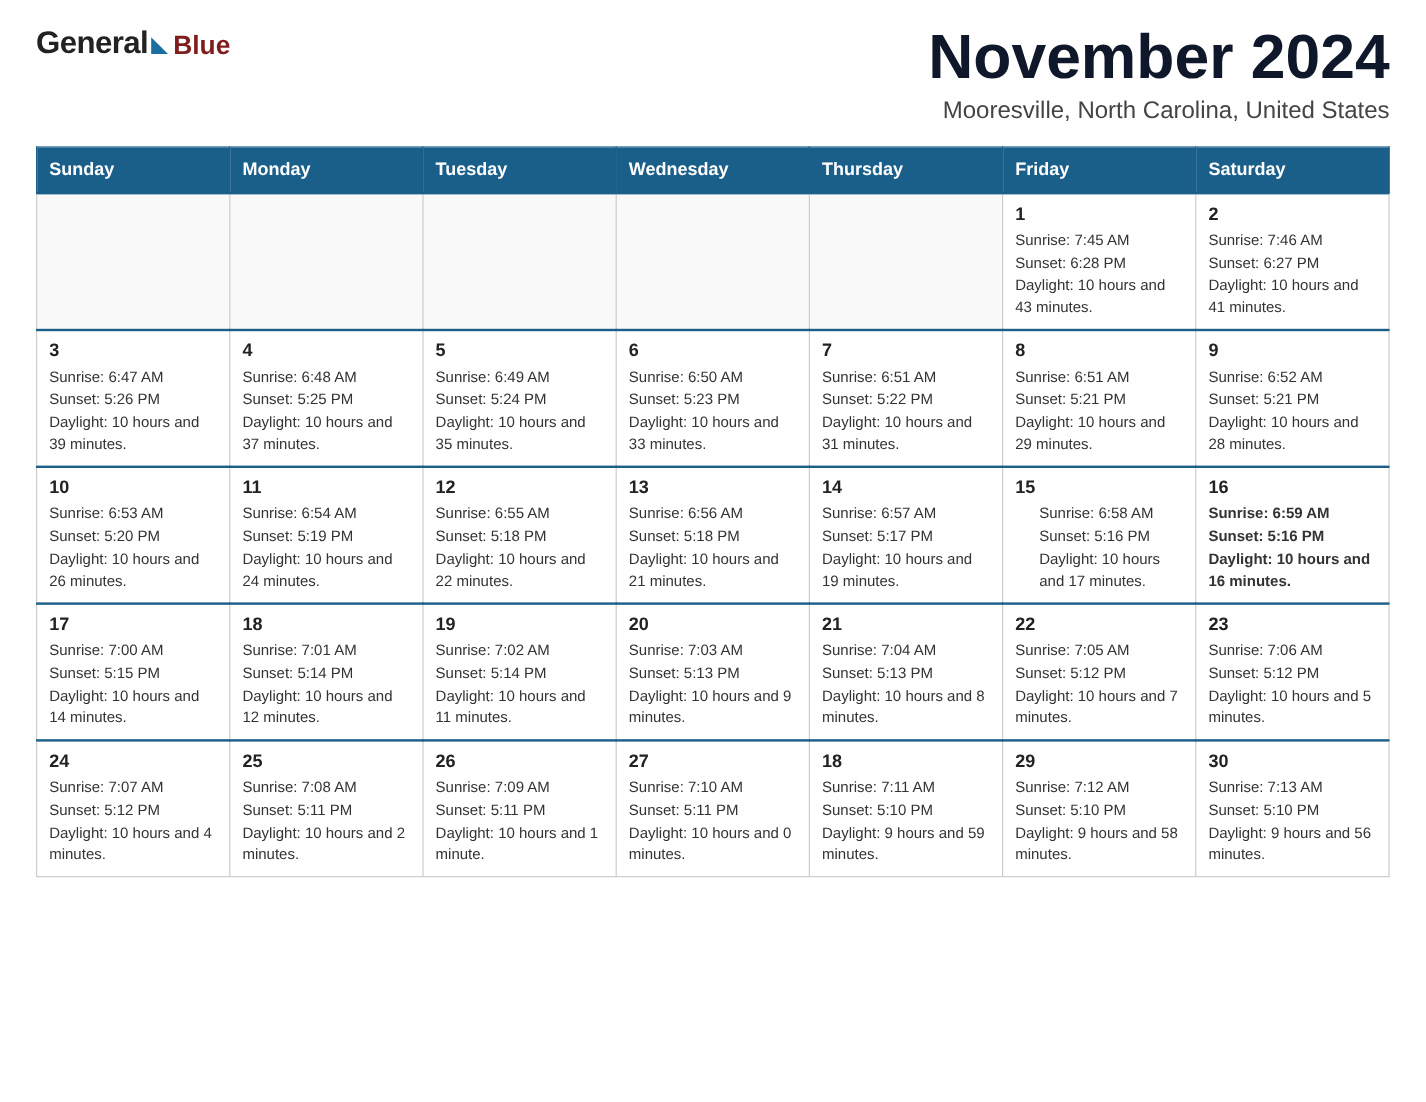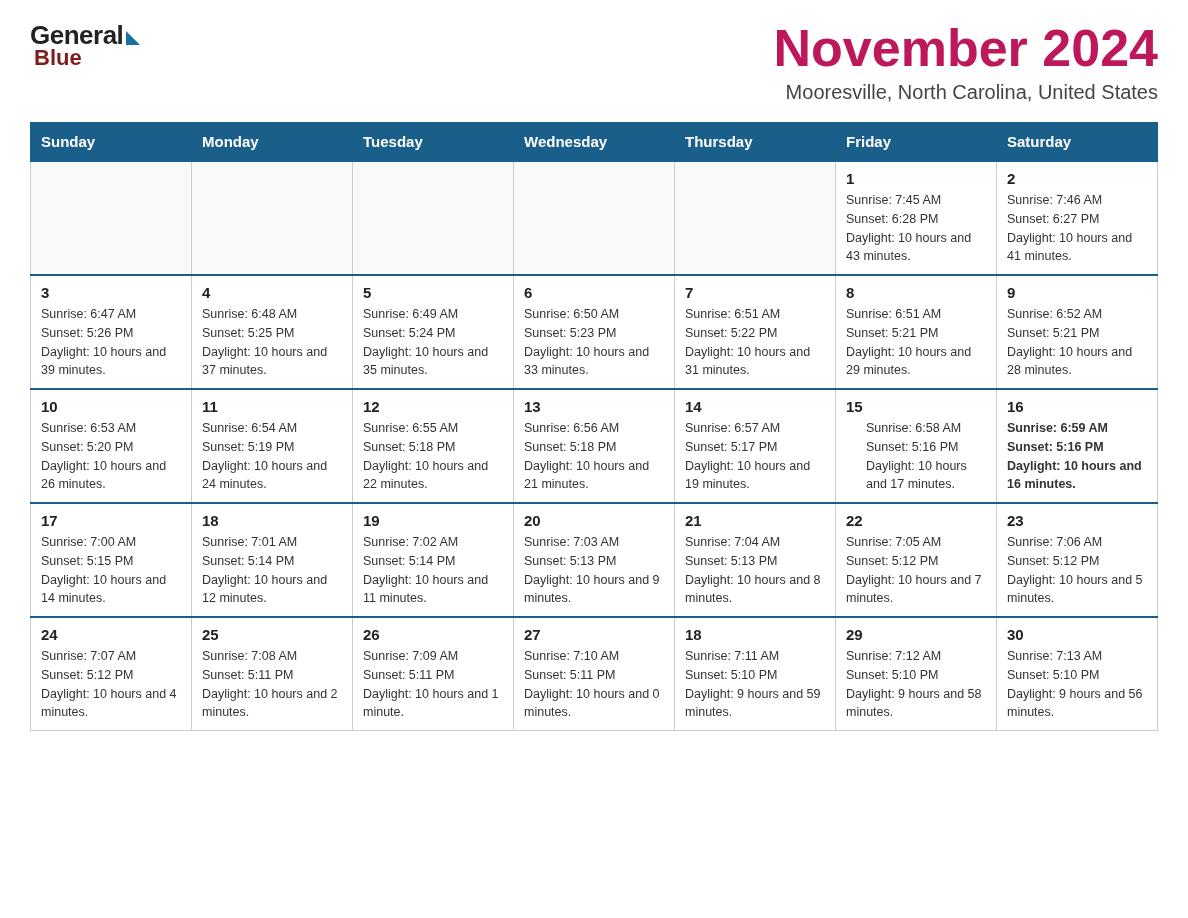--- a/index.html
+++ b/index.html
@@ -12,22 +12,22 @@
       padding: 20px 30px;
     }
     .header-area {
       display: flex;
       justify-content: space-between;
       align-items: flex-start;
       margin-bottom: 18px;
     }
     .logo {
       display: flex;
-      flex-direction: column;
-      align-items: flex-start;
+      flex-direction: row;
+      align-items: flex-end;
     }
     .logo-top {
       display: flex;
       align-items: center;
     }
     .logo-general {
       font-size: 26px;
       font-weight: bold;
       color: #222;
       letter-spacing: -0.5px;
@@ -47,21 +47,21 @@
       color: #7f1d1d;
       margin-top: -4px;
       margin-left: 2px;
     }
     .title-area {
       text-align: right;
     }
     .main-title {
       font-size: 52px;
       font-weight: bold;
-      color: #be185d;
+      color: #0f172a;
       line-height: 1.1;
     }
     .subtitle {
       font-size: 20px;
       color: #444;
       margin-top: 4px;
     }
     .calendar {
       width: 100%;
       border-collapse: collapse;

